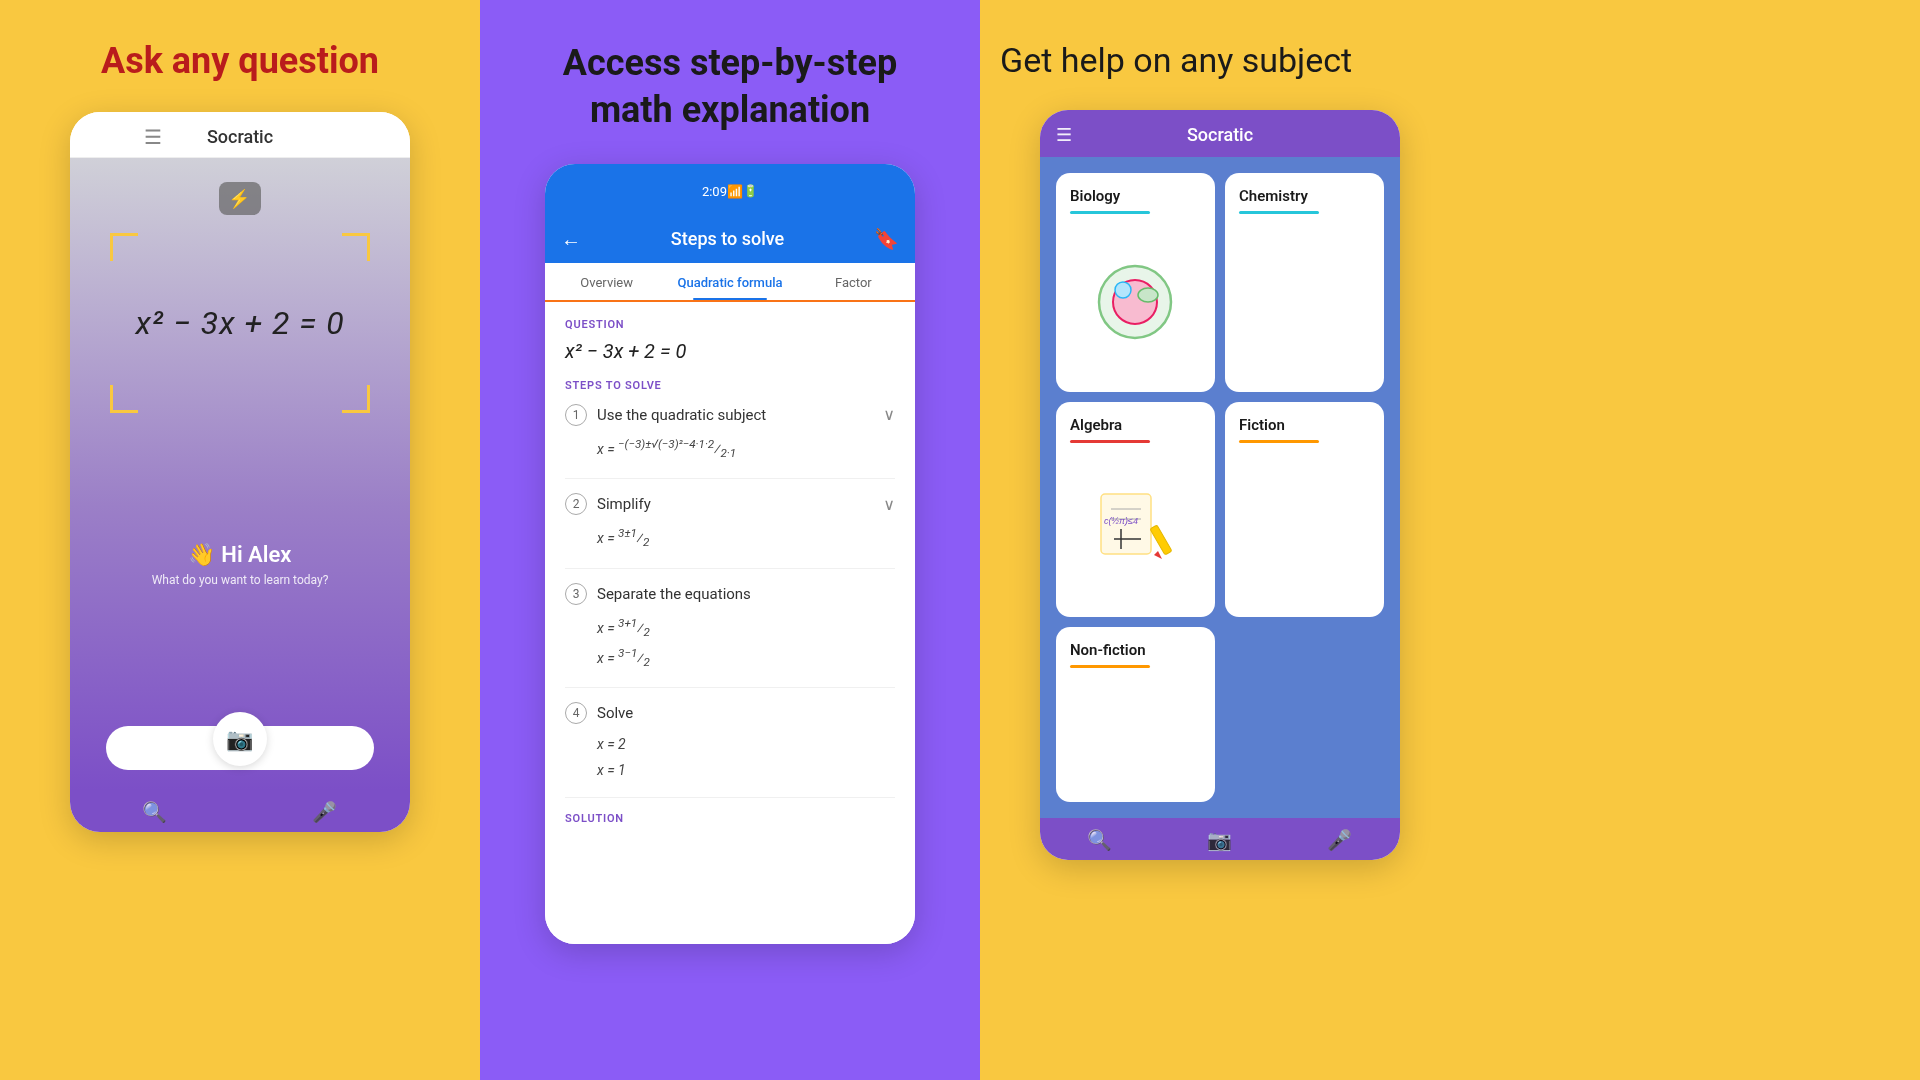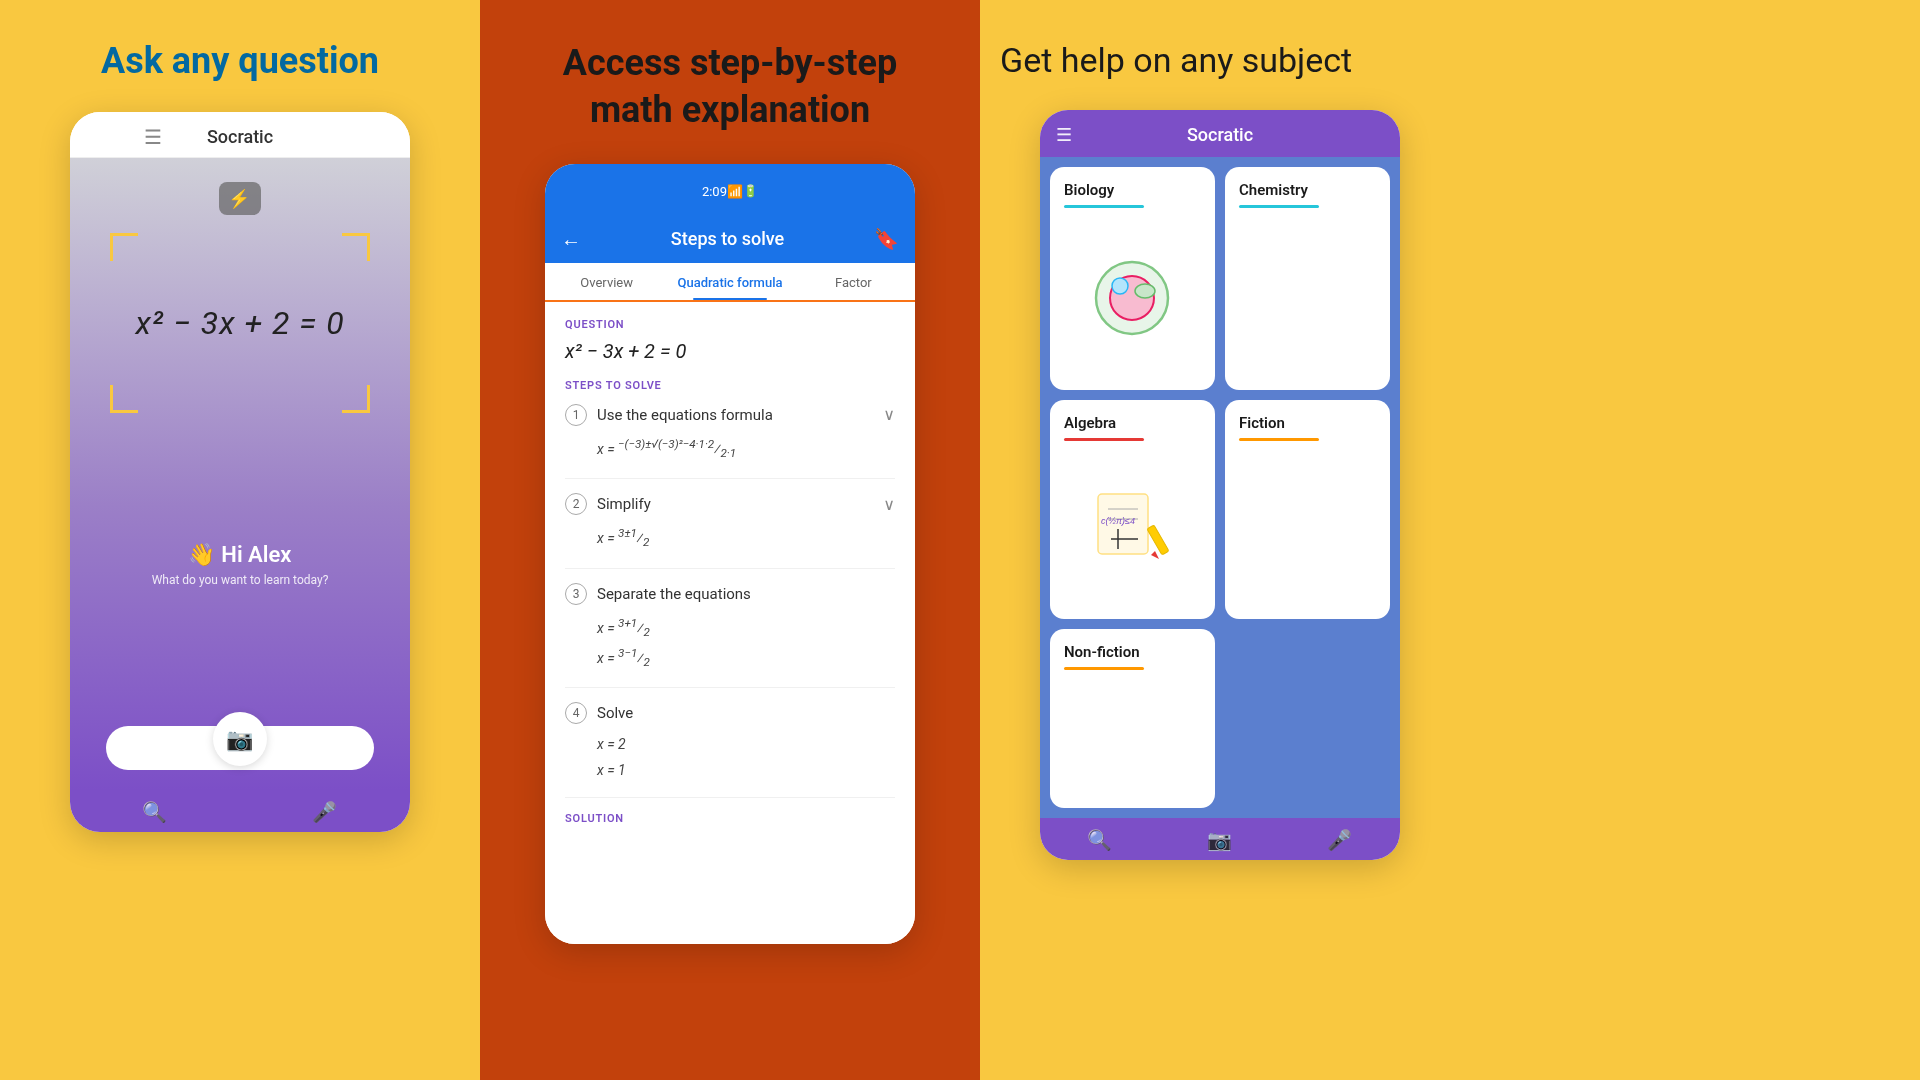--- a/index.html
+++ b/index.html
@@ -18,21 +18,21 @@
       background: #f9c840;
       display: flex;
       flex-direction: column;
       align-items: center;
       padding: 40px 20px 0;
       flex-shrink: 0;
     }
     .panel-1 .headline {
       font-size: 36px;
       font-weight: 700;
-      color: #0369a1;
+      color: #b91c1c;
       margin-bottom: 30px;
       text-align: center;
     }
 
     .phone-1 {
       width: 340px;
       height: 720px;
       background: #fff;
       border-radius: 30px;
       overflow: hidden;
@@ -159,21 +159,21 @@
       width: 100%;
     }
     .footer-icon {
       color: rgba(255,255,255,0.85);
       font-size: 20px;
     }
 
     
     .panel-2 {
       flex: 1;
-      background: #c2410c;
+      background: #8b5cf6;
       display: flex;
       flex-direction: column;
       align-items: center;
       padding: 40px 20px 0;
     }
     .panel-2 .headline {
       font-size: 36px;
       font-weight: 700;
       color: #1a1a1a;
       margin-bottom: 30px;
@@ -373,21 +373,21 @@
       font-size: 18px;
     }
     .phone-3-header .title {
       font-size: 18px;
       font-weight: 500;
       color: #fff;
     }
     .phone-3-body {
       flex: 1;
       background: #5b7fcf;
-      padding: 10px;
+      padding: 16px;
       display: grid;
       grid-template-columns: 1fr 1fr;
       grid-template-rows: auto auto auto;
       gap: 10px;
     }
     .subject-card {
       background: #fff;
       border-radius: 14px;
       padding: 14px 14px 10px;
       display: flex;
@@ -532,21 +532,21 @@
       <div class="question-eq">x² − 3x + 2 = 0</div>
 
       <div class="steps-label">STEPS TO SOLVE</div>
 
       <div class="step-item">
         <div class="step-header">
           <div class="step-left">
             <div class="step-num">
               <span>1</span>
             </div>
-            <span class="step-name">Use the equations formula</span>
+            <span class="step-name">Use the quadratic subject</span>
           </div>
           <span class="chevron">∨</span>
         </div>
         <div class="step-content">
           x = <sup>−(−3)±√(−3)²−4·1·2</sup>⁄<sub>2·1</sub>
         </div>
       </div>
 
       <div class="step-item">
         <div class="step-header">

